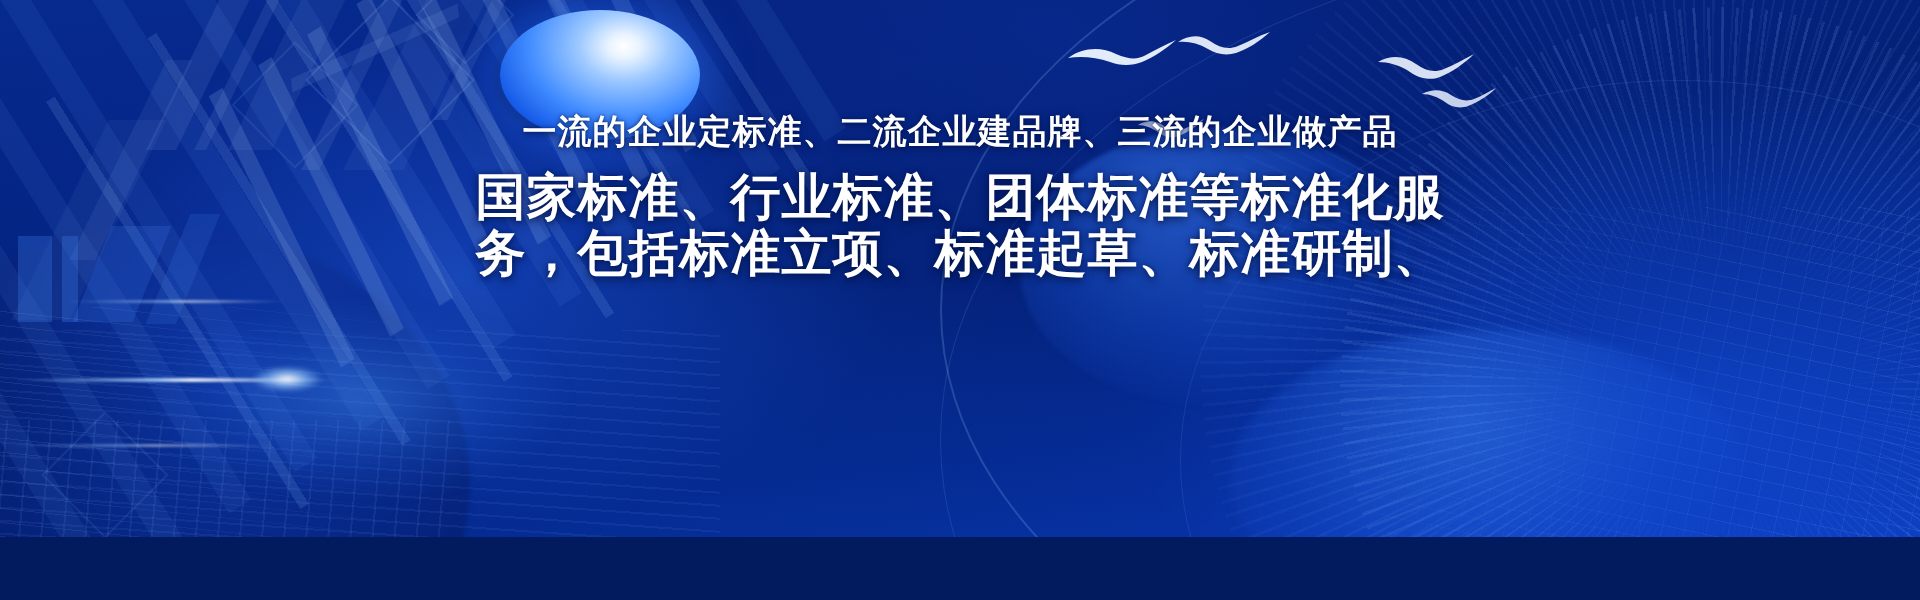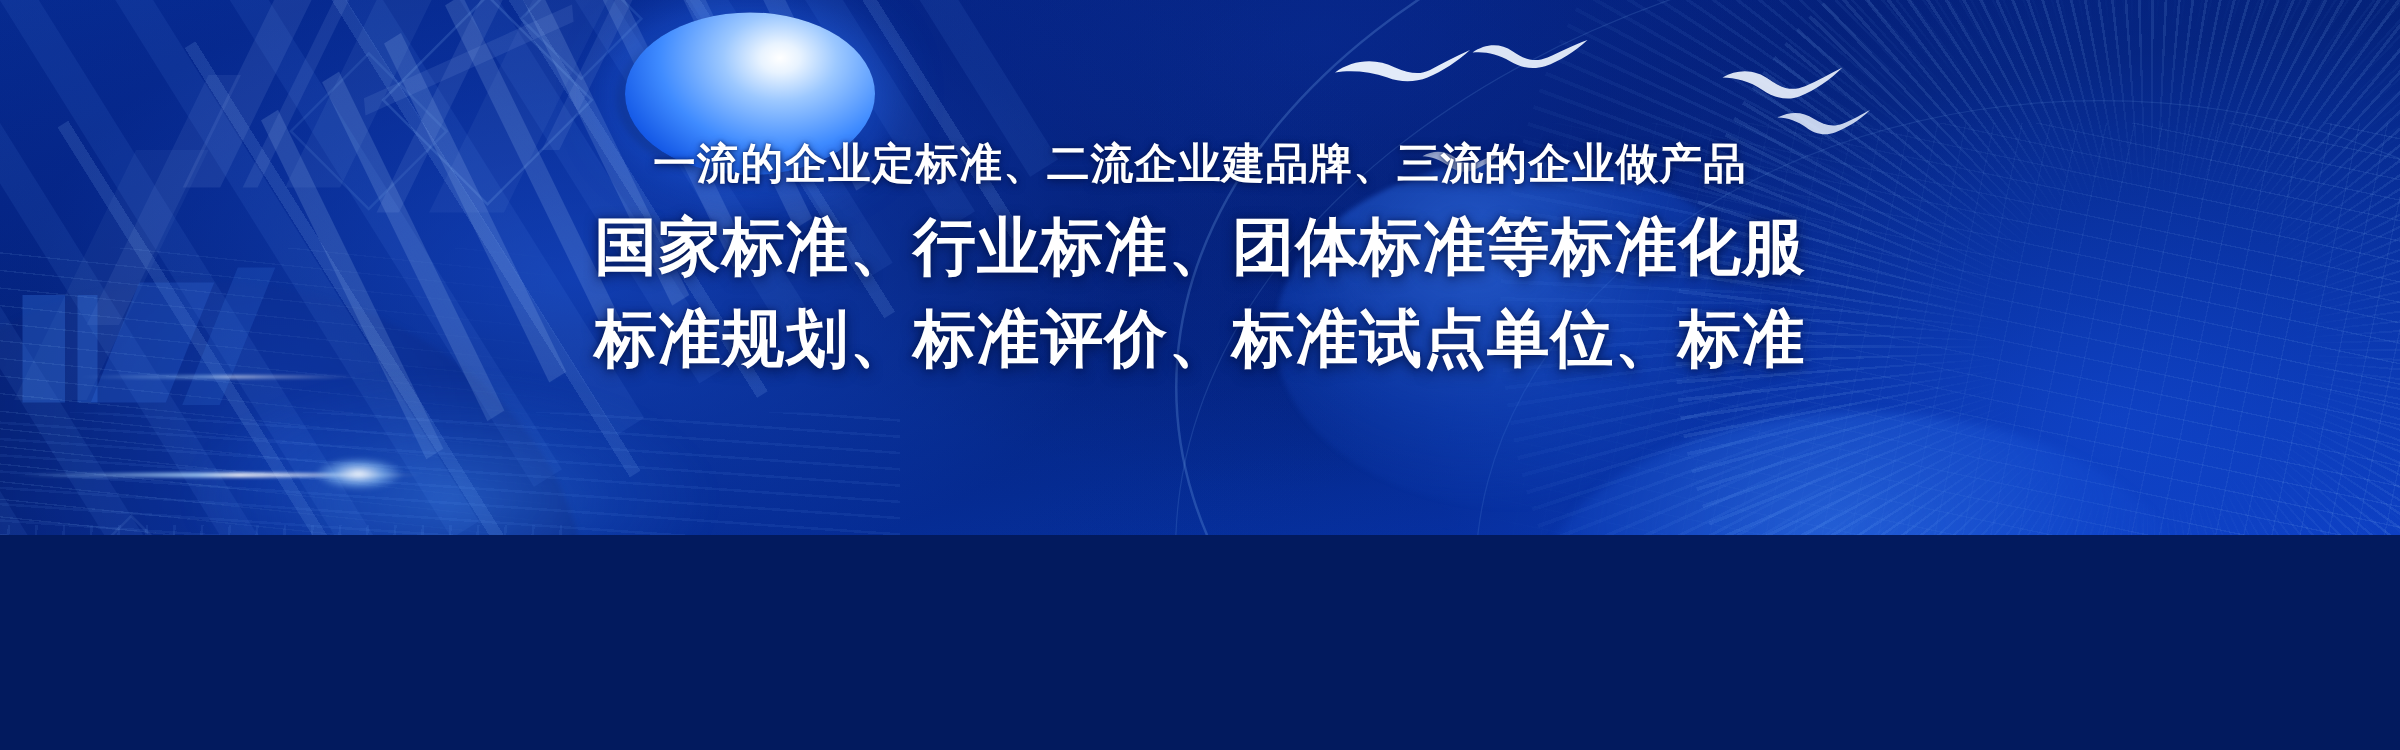--- a/index.html
+++ b/index.html
@@ -6,21 +6,21 @@
   * { margin:0; padding:0; box-sizing:border-box; }
   html, body {
     width:1920px; height:600px;
     overflow:hidden;
     background:#021a5e;
     font-family:"Liberation Sans","DejaVu Sans",sans-serif;
   }
 
   #banner {
     position:relative;
-    width:1920px; height:428px;
+    width:1920px; height:537px;
     overflow:hidden;
     background:
       radial-gradient(ellipse 900px 520px at 24% 52%, rgba(28,86,230,0.55) 0%, rgba(10,48,170,0.20) 48%, rgba(4,26,110,0) 75%),
       radial-gradient(ellipse 1100px 700px at 88% 78%, rgba(22,78,225,0.55) 0%, rgba(8,40,160,0.22) 50%, rgba(3,22,100,0) 80%),
       radial-gradient(ellipse 700px 420px at 55% 8%, rgba(10,44,150,0.55) 0%, rgba(3,20,92,0.2) 60%, rgba(2,16,80,0) 85%),
       linear-gradient(170deg, #062a8e 0%, #04237f 22%, #03206f 45%, #042a8c 70%, #0a3dbb 100%);
   }
 
   
   .layer { position:absolute; inset:0; pointer-events:none; }
@@ -250,21 +250,21 @@
     margin:18px auto 0;
     width:1060px;
     font-size:50px;
     line-height:1.12;
     font-weight:bold;
     color:#ffffff;
     letter-spacing:1px;
     text-shadow:0 3px 10px rgba(0,16,64,0.8), 0 0 4px rgba(0,22,86,0.65);
     font-family:"Liberation Sans","DejaVu Sans",sans-serif;
   }
-  .body-line { display:block; white-space:nowrap;margin-top:18px; }
+  .body-line { display:block; white-space:nowrap; }
 </style>
 </head>
 <body>
 
 <div id="banner">
 
   <div class="layer">
 
     <div class="sphere-dark"></div>
 
@@ -346,17 +346,17 @@
                  C61 9, 52 14, 43 18 C36 21, 28 19, 22 14 C16 10, 9 7, 2 7 Z" fill="#e8f1ff" opacity="0.7"></path>
       </svg>
     </div>
   </div>
 
   <div class="content">
     <div class="headline">一流的企业定标准、二流企业建品牌、三流的企业做产品</div>
 
     <div class="body-block">
       <span class="body-line">国家标准、行业标准、团体标准等标准化服</span>
-      <span class="body-line">标准规划、标准评价、标准试点单位、标准</span>
+      <span class="body-line">务，包括标准立项、标准起草、标准研制、</span>
     </div>
   </div>
 
 </div>
 
 </body></html>

